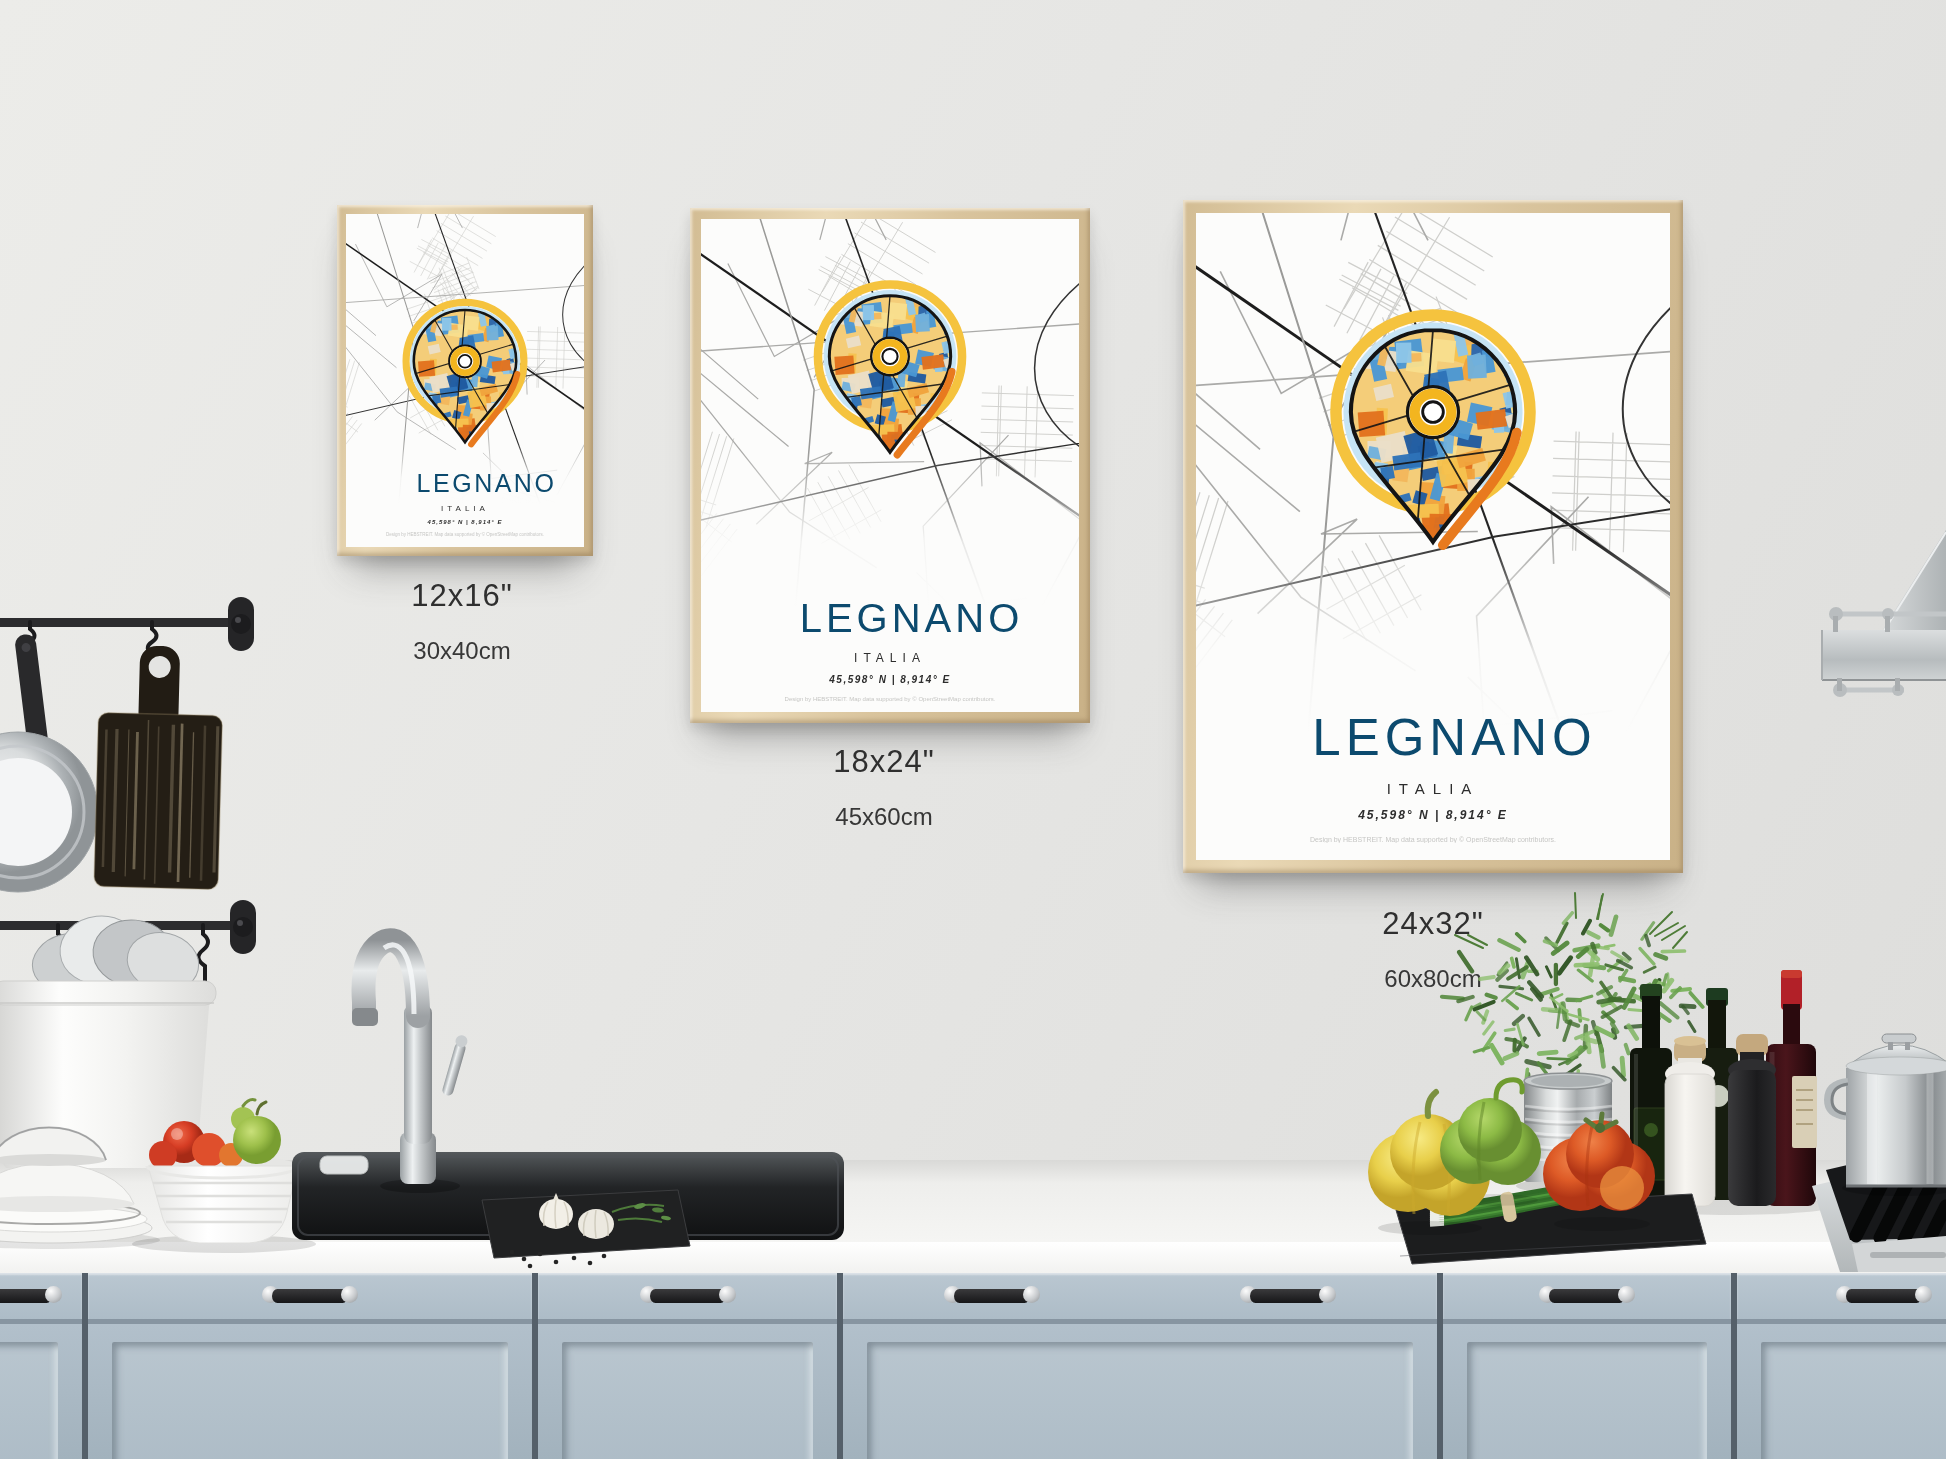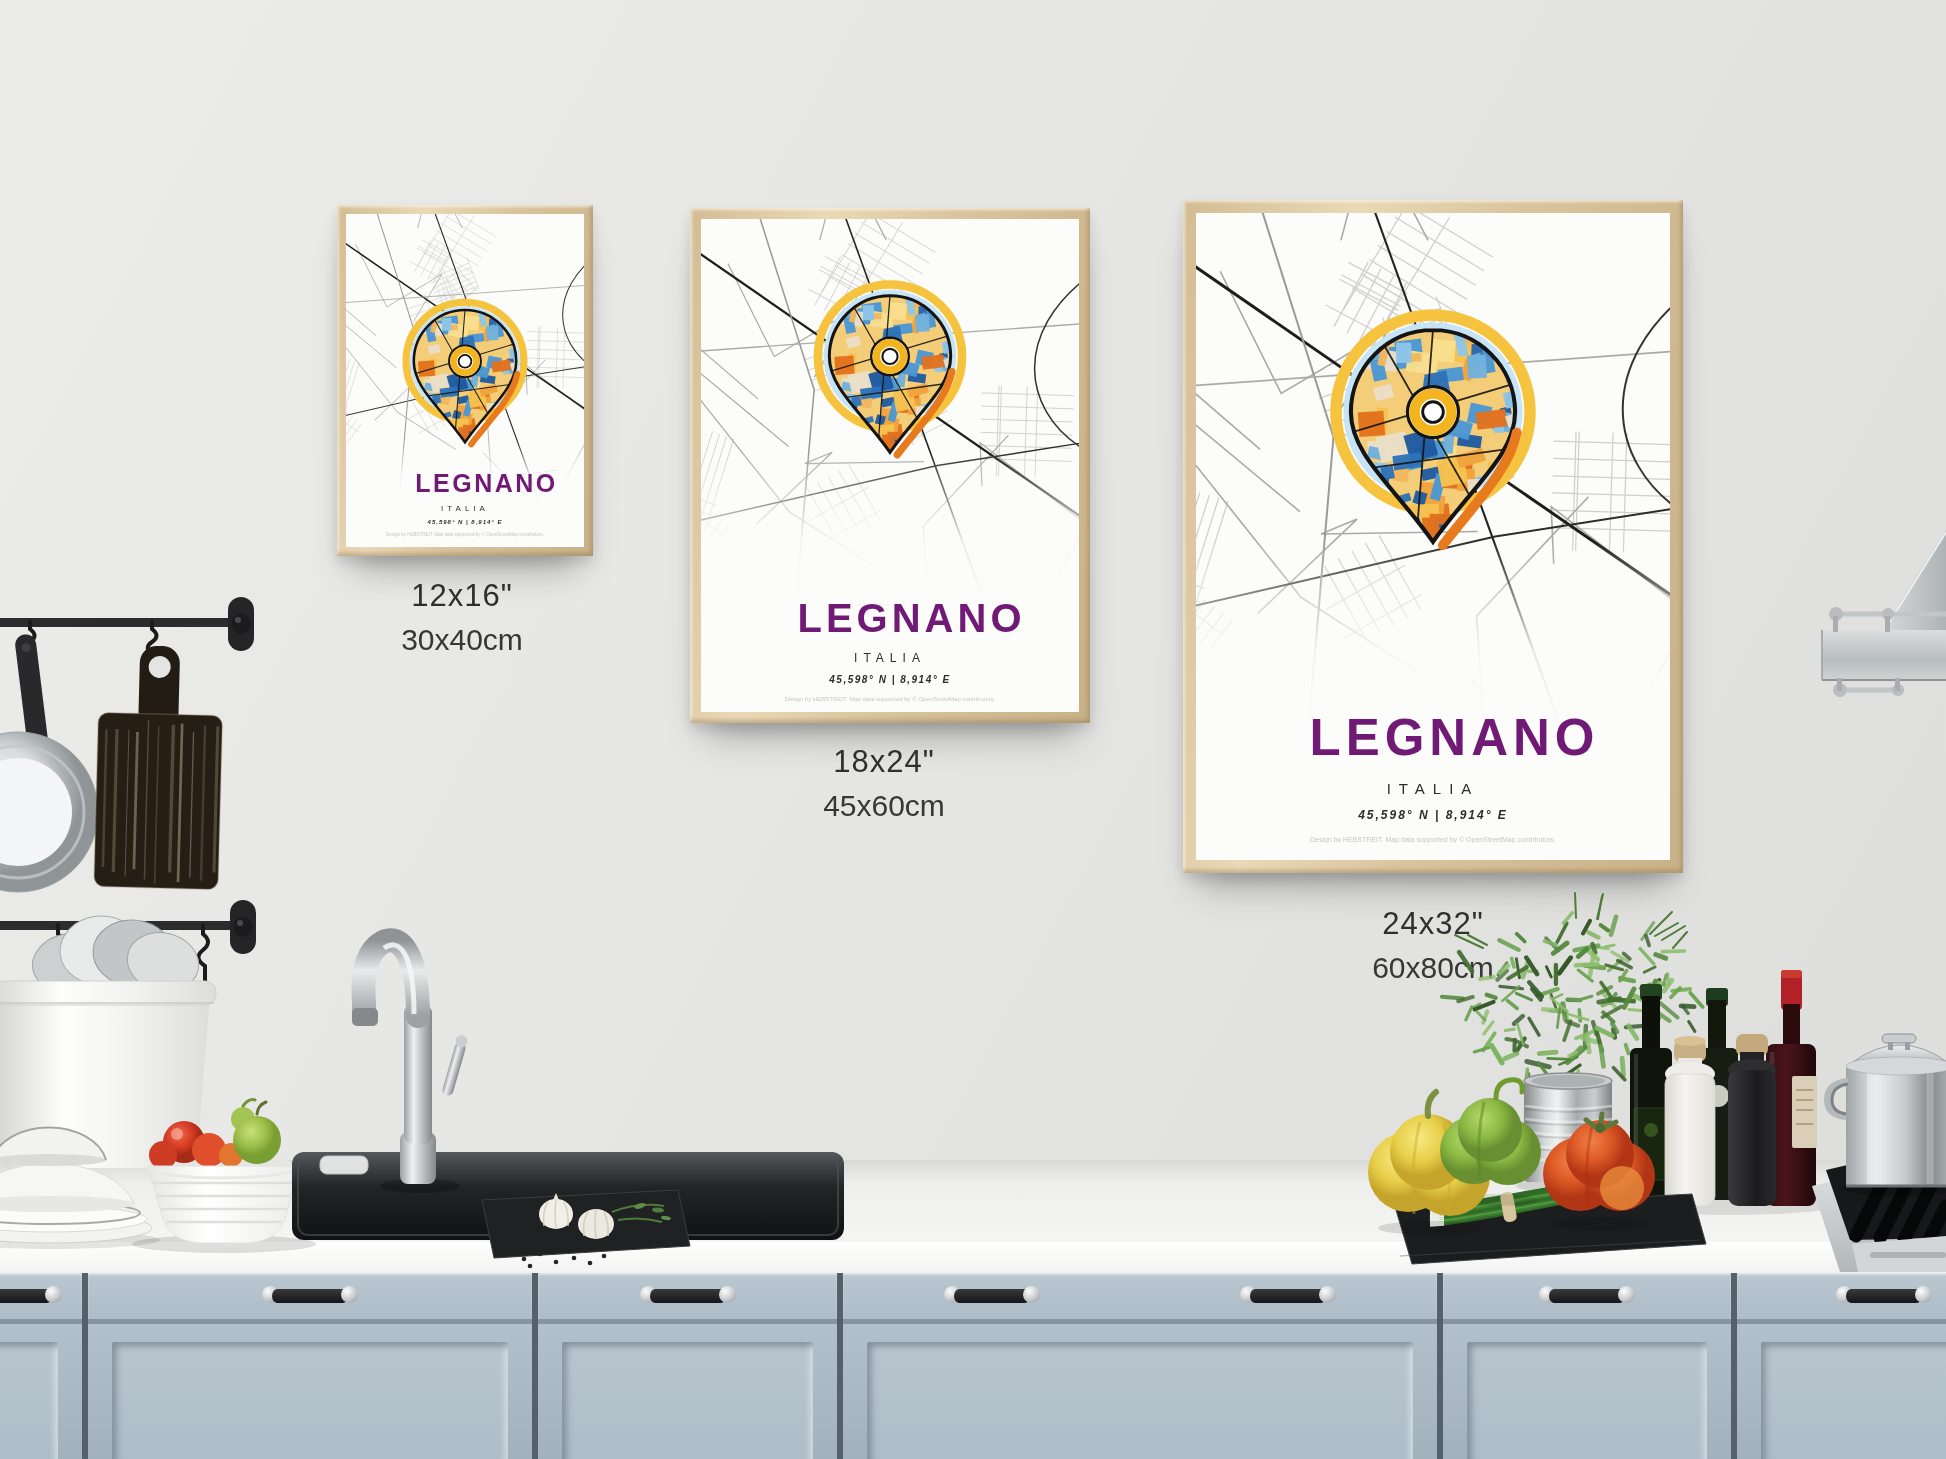--- a/index.html
+++ b/index.html
@@ -11,21 +11,21 @@
   
   .poster{position:absolute;box-sizing:border-box;
           background:linear-gradient(100deg,#d2bc93,#ead9b6 28%,#d9c49d 55%,#c9b187);
           box-shadow:0 26px 34px -16px rgba(60,60,60,.45),0 6px 12px rgba(0,0,0,.12),
                      inset -2px -3px 4px rgba(120,95,60,.35),inset 2px 2px 3px rgba(255,250,238,.7);}
   .poster-inner{position:relative;width:100%;height:100%;background:#fbfbf9;overflow:hidden;
           box-shadow:inset 0 0 0 1px rgba(60,50,30,.28),inset 0 8px 16px rgba(0,0,0,.10);}
   .map{position:absolute;inset:0;}
   .map svg{width:100%;height:100%;display:block;}
   .poster-text{position:absolute;left:0;right:0;top:76.5%;text-align:center;color:#151515;}
-  .city{font-weight:700;color:#701a75;padding-left:43px;}
+  .city{font-weight:400;color:#0c4a6e;padding-left:43px;}
   .country,.coords{color:#2d2d2d;}
   .coords{font-weight:700;font-style:italic;}
   .credit{color:#c6c6c4;width:88%;margin-left:auto;margin-right:auto;white-space:nowrap;overflow:hidden;}
 
   .p-s{left:337px;top:205px;width:256px;height:351px;padding:9px;}
   .p-m{left:690px;top:208px;width:400px;height:515px;padding:11px;}
   .p-l{left:1183px;top:200px;width:500px;height:673px;padding:13px;}
 
   .p-s .city{font-size:25px;letter-spacing:2.5px;}
   .p-s .country{font-size:8px;letter-spacing:4px;margin-top:6px;}
@@ -38,21 +38,21 @@
   .p-m .credit{font-size:6px;margin-top:11px;}
 
   .p-l .city{font-size:51px;letter-spacing:5px;}
   .p-l .country{font-size:15px;letter-spacing:8px;margin-top:13px;}
   .p-l .coords{font-size:12px;letter-spacing:2px;margin-top:11px;}
   .p-l .credit{font-size:7px;margin-top:14px;}
 
   
   .size-label{position:absolute;transform:translateX(-50%);text-align:center;color:#2f2f2f;}
   .size-label .inches{font-size:31px;letter-spacing:1px;}
-  .size-label .cm{font-size:30px;margin-top:9px;color:#373737;}
+  .size-label .cm{font-size:24px;margin-top:23px;color:#373737;}
   .lab-1{left:462px;top:578px;}
   .lab-2{left:884px;top:744px;}
   .lab-3{left:1433px;top:906px;}
 
   
   .counter-surface{position:absolute;left:0;top:1160px;width:100%;height:82px;
         background:linear-gradient(180deg,#d9d9d7,#eeeeec 28%,#f5f5f3);}
   .counter-edge{position:absolute;left:0;top:1242px;width:100%;height:31px;
         background:linear-gradient(180deg,#ffffff,#f2f2f0);
         border-bottom:2px solid #c9c9c7;}

